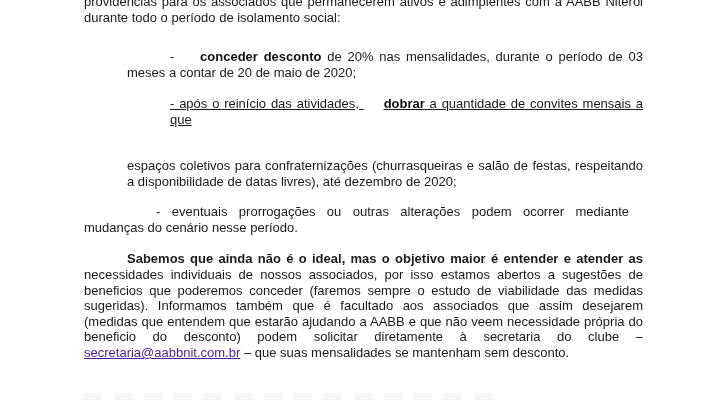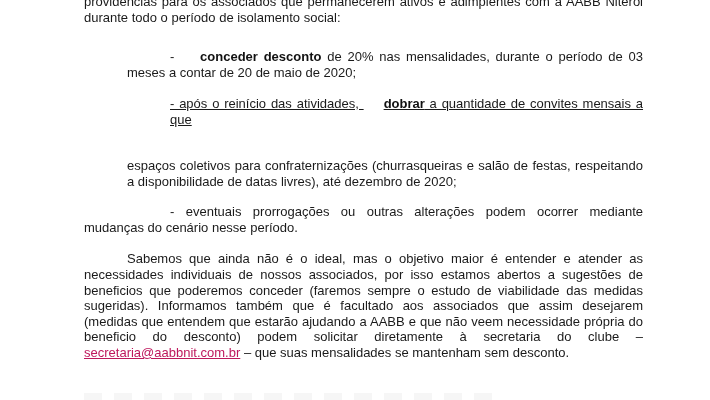--- a/index.html
+++ b/index.html
@@ -14,21 +14,21 @@
   .p {
     position: absolute;
     font-size: 13px;
     line-height: 15.6px;
     text-align: justify;
     margin: 0;
   }
   .last { text-align-last: left; }
   .j-all { text-align-last: justify; }
   b { font-weight: bold; color: #111; margin-left: 20px; }
-  a.link { color: #be185d; text-decoration: underline; margin-top: 24px; }
+  a.link { color: #4c1d95; text-decoration: underline; margin-top: 24px; }
   .faint {
     position: absolute; left: 84px; top: 393px; width: 420px; height: 7px;
     background: repeating-linear-gradient(90deg, rgba(0,0,0,0.06) 0 18px, transparent 18px 30px);
     opacity: 0.6;
   }
 </style>
 </head>
 <body>
 
 <div class="page">
@@ -37,24 +37,24 @@
   <p class="p last" style="left:84px; top:10px; width:559px;">durante todo o período de isolamento social:</p>
 
   <p class="p j-all" style="left:170px; top:49px; width:473px; word-spacing:1px;"><span>- </span><b>conceder desconto</b><span> de 20% nas mensalidades, durante o período de 03</span></p>
   <p class="p last" style="left:127px; top:65px; width:516px;">meses a contar de 20 de maio de 2020;</p>
 
   <p class="p j-all" style="left:170px; top:96px; width:473px;text-decoration:underline;"><span>- após o reinício das atividades, </span><b>dobrar</b><span> a quantidade de convites mensais a que</span></p>
 
   <p class="p j-all" style="left:127px; top:158px; width:516px;">espaços coletivos para confraternizações (churrasqueiras e salão de festas, respeitando</p>
   <p class="p last" style="left:127px; top:174px; width:516px;">a disponibilidade de datas livres), até dezembro de 2020;</p>
 
-  <p class="p j-all" style="left:170px; top:204px; width:473px;">- eventuais prorrogações ou outras alterações podem ocorrer mediante</p>
+  <p class="p j-all" style="left:156px; top:204px; width:473px;">- eventuais prorrogações ou outras alterações podem ocorrer mediante</p>
   <p class="p last" style="left:84px; top:220px; width:559px;">mudanças do cenário nesse período.</p>
 
-  <p class="p j-all" style="left:127px; top:251px; width:516px;">Sabemos que ainda não é o ideal, mas o objetivo maior é entender e atender as</p>
+  <p class="p j-all" style="left:127px; top:251px; width:516px;font-weight:bold;">Sabemos que ainda não é o ideal, mas o objetivo maior é entender e atender as</p>
   <p class="p j-all" style="left:84px; top:267px; width:559px;">necessidades individuais de nossos associados, por isso estamos abertos a sugestões de</p>
   <p class="p j-all" style="left:84px; top:283px; width:559px;">beneficios que poderemos conceder (faremos sempre o estudo de viabilidade das medidas</p>
   <p class="p j-all" style="left:84px; top:298px; width:559px;">sugeridas). Informamos também que é facultado aos associados que assim desejarem</p>
   <p class="p j-all" style="left:84px; top:314px; width:559px;">(medidas que entendem que estarão ajudando a AABB e que não veem necessidade própria do</p>
   <p class="p j-all" style="left:84px; top:329px; width:559px;">beneficio do desconto) podem solicitar diretamente à secretaria do clube –</p>
   <p class="p last" style="left:84px; top:345px; width:559px;"><a class="link">secretaria@aabbnit.com.br</a><span> – que suas mensalidades se mantenham sem desconto.</span></p>
 
   <div class="faint"></div>
 </div>
 

